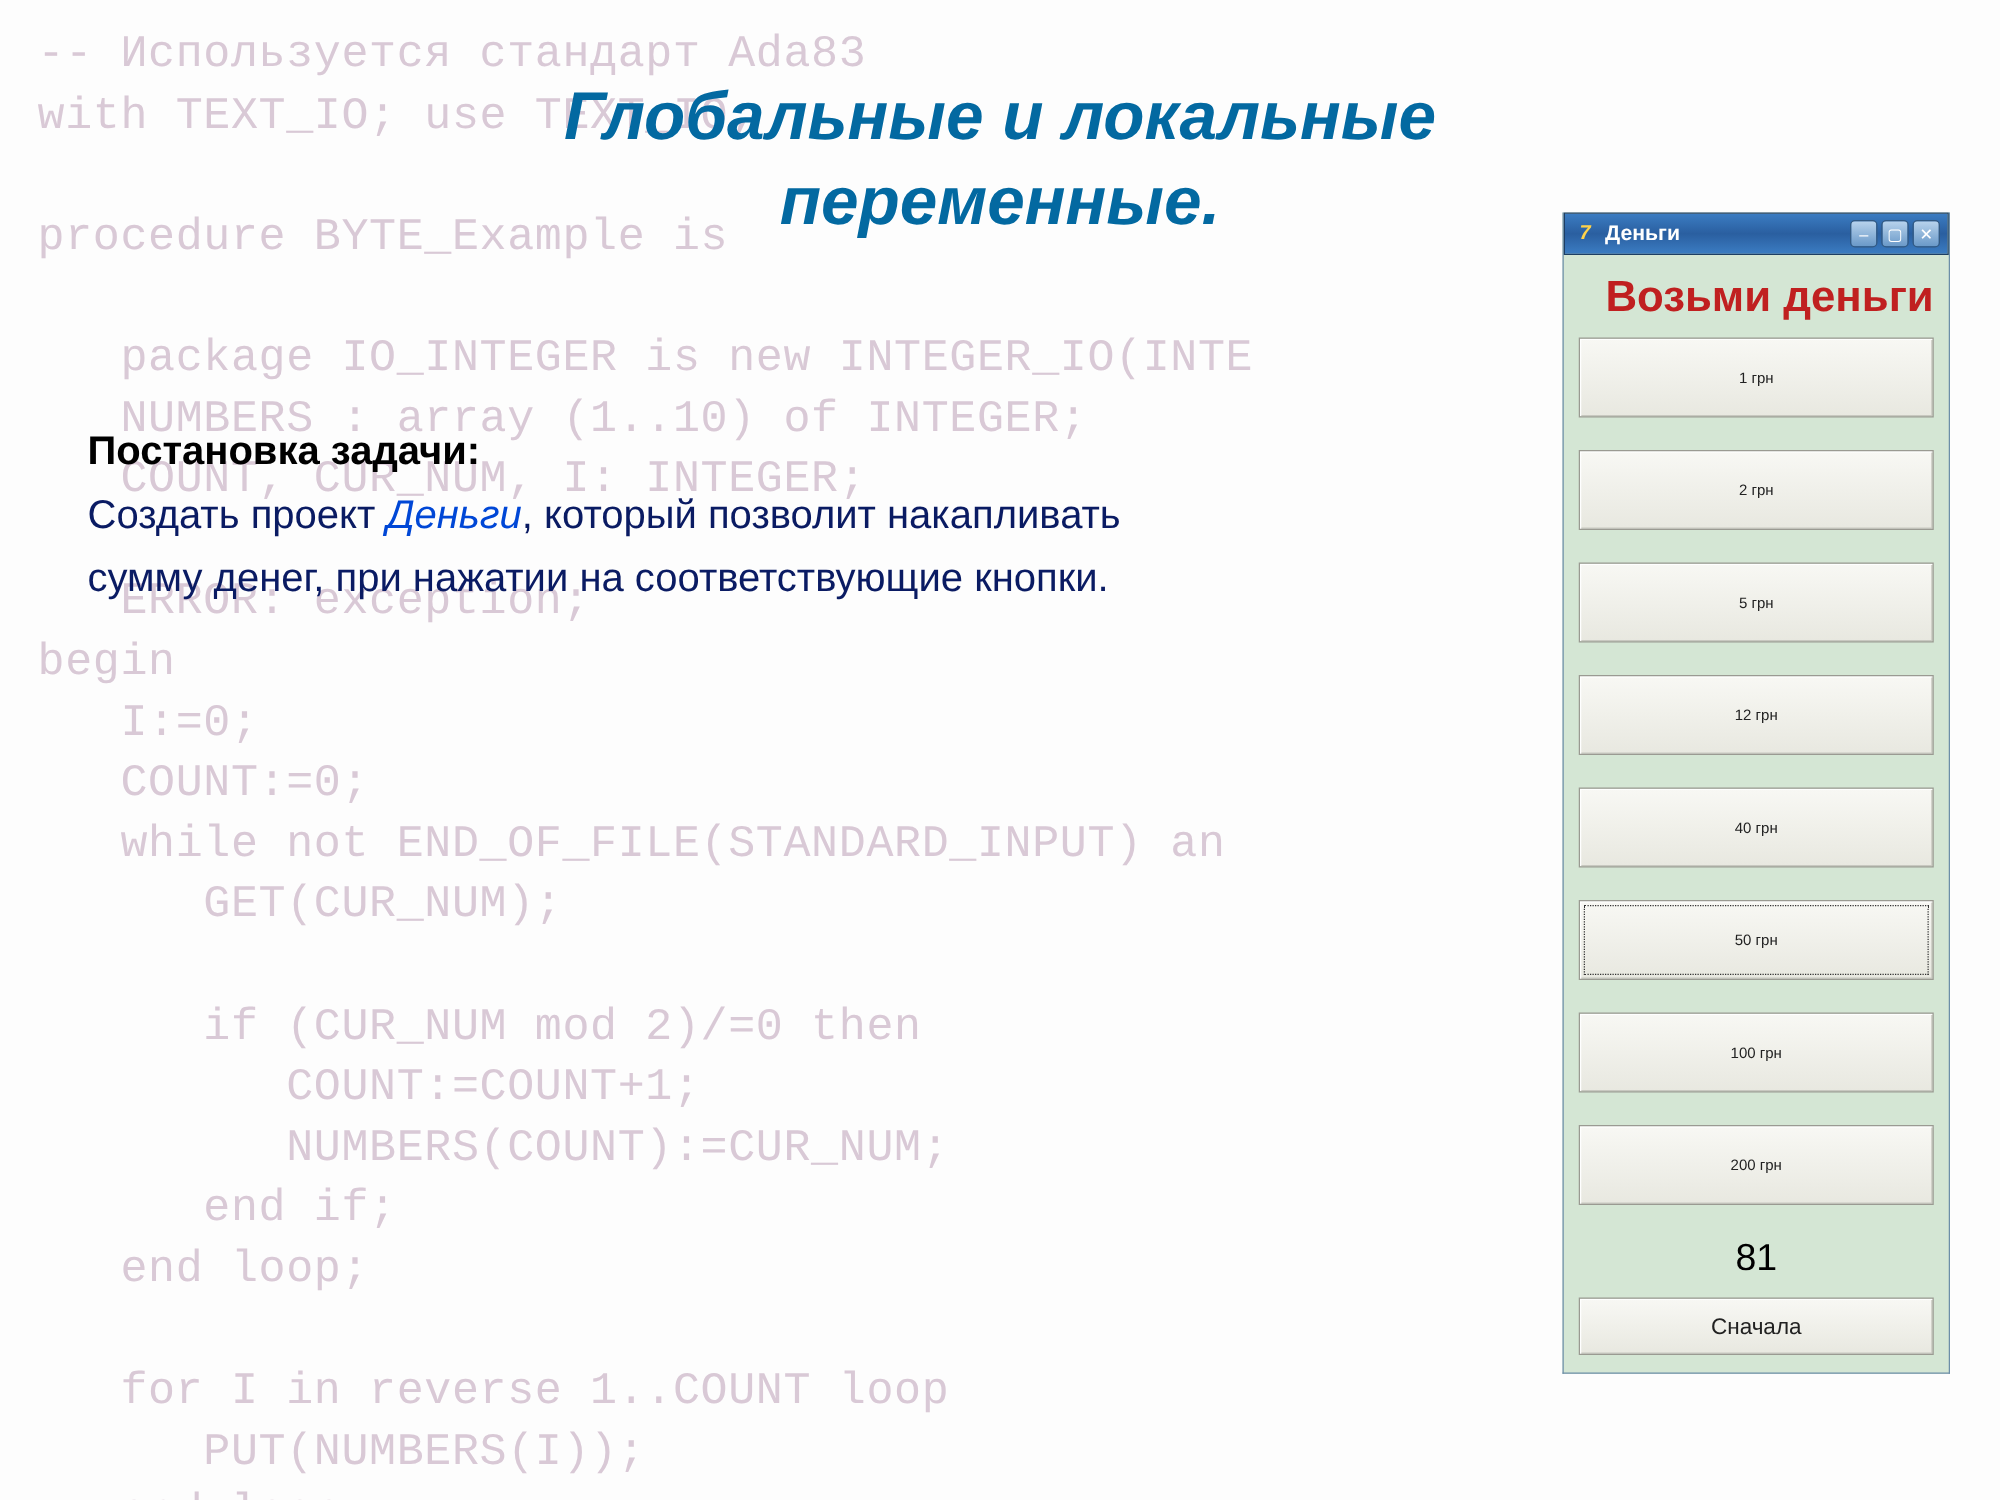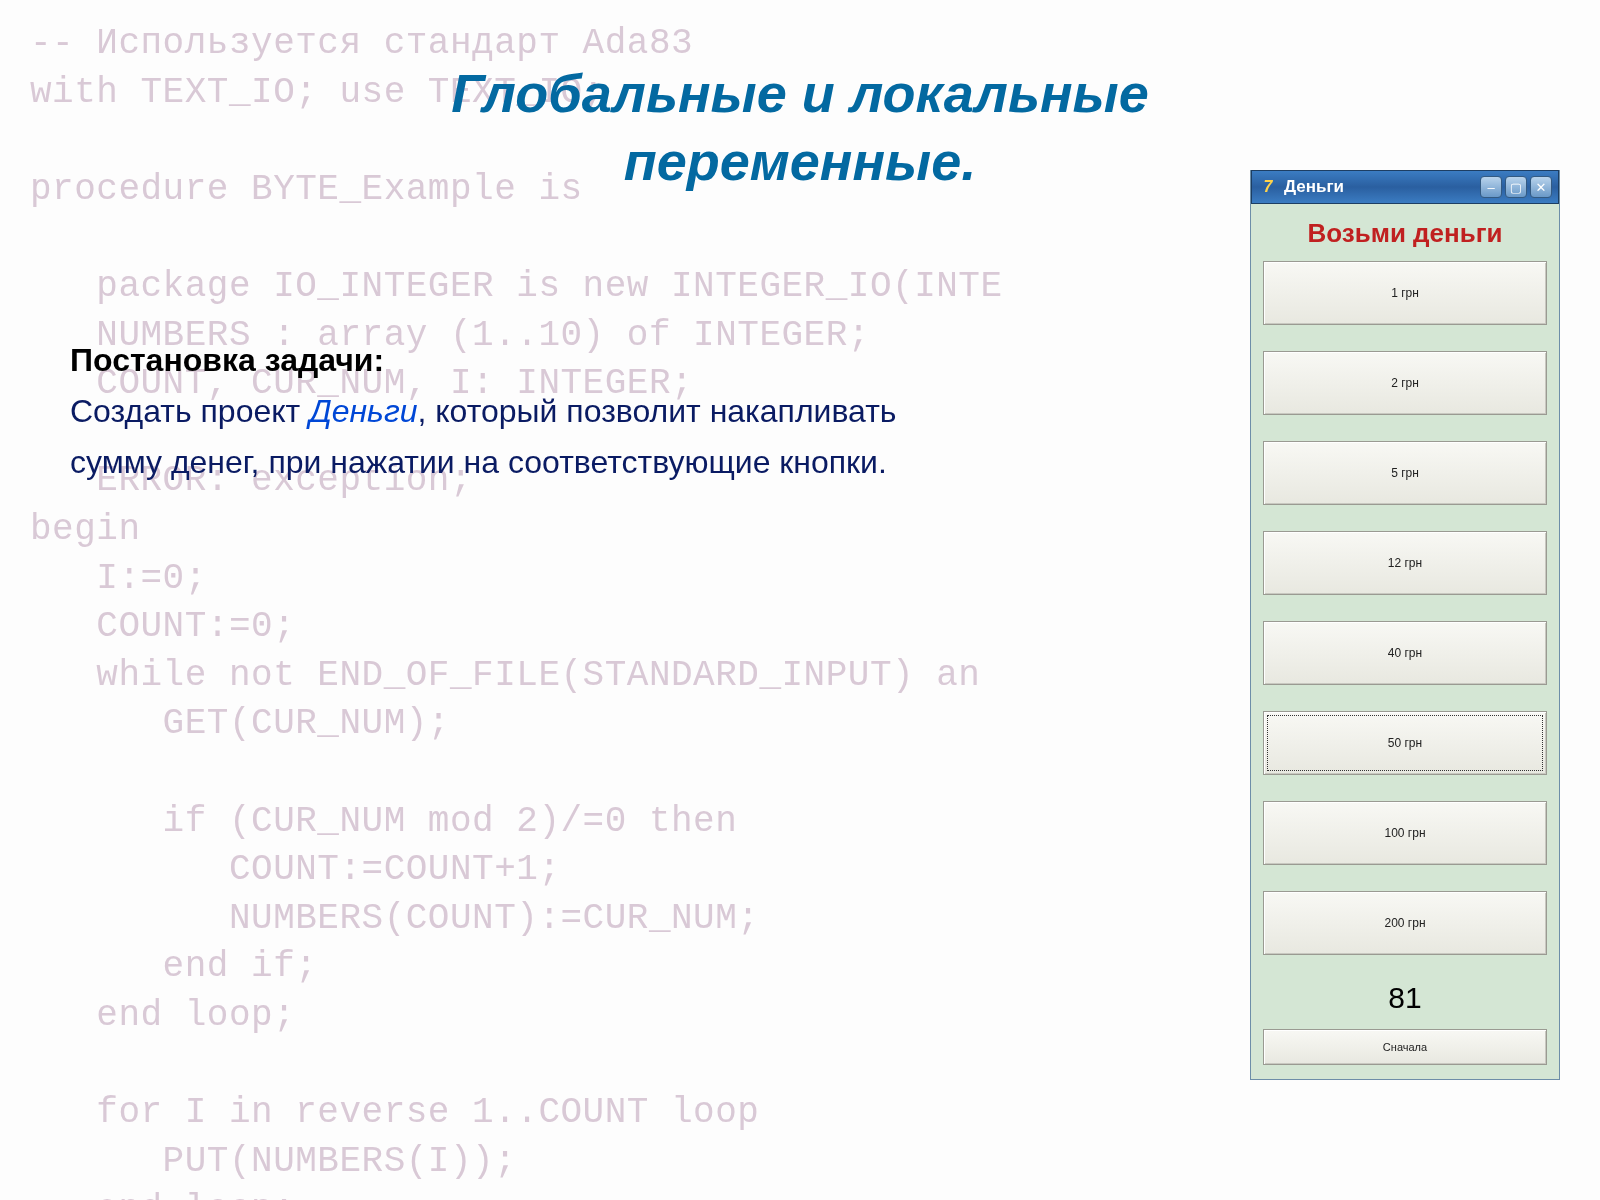--- a/index.html
+++ b/index.html
@@ -93,24 +93,24 @@
     display: flex; align-items: center; justify-content: center;
     color: #fff;
     font-size: 13px;
     cursor: pointer;
   }
 
   .app-body {
     padding: 10px 12px 14px 12px;
   }
   .app-heading {
-    text-align: center;
+    text-align: right;
     color: #c02020;
     font-weight: bold;
-    font-size: 26px;
+    font-size: 35px;
     margin: 4px 0 12px 0;
     font-family: Arial, sans-serif;
   }
   .money-btn {
     display: block;
     width: 100%;
     height: 64px;
     margin-bottom: 26px;
     background: linear-gradient(to bottom, #f8f8f4 0%, #e8e8e0 100%);
     border: 1px solid #9a9a92;
@@ -127,25 +127,25 @@
   .counter {
     text-align: center;
     font-size: 30px;
     font-weight: normal;
     color: #000;
     margin: 6px 0 14px 0;
   }
   .reset-btn {
     display: block;
     width: 100%;
-    height: 36px;
+    height: 46px;
     background: linear-gradient(to bottom, #f8f8f4 0%, #e8e8e0 100%);
     border: 1px solid #9a9a92;
     box-shadow: inset 1px 1px 0 #fff, inset -1px -1px 0 #c8c8c0;
-    font-size: 11px;
+    font-size: 18px;
     color: #222;
     cursor: pointer;
     font-family: Tahoma, Arial, sans-serif;
   }
 </style>
 </head>
 <body>
 
 <pre class="ghost-code">-- Используется стандарт Ada83
 with TEXT_IO; use TEXT_IO;

